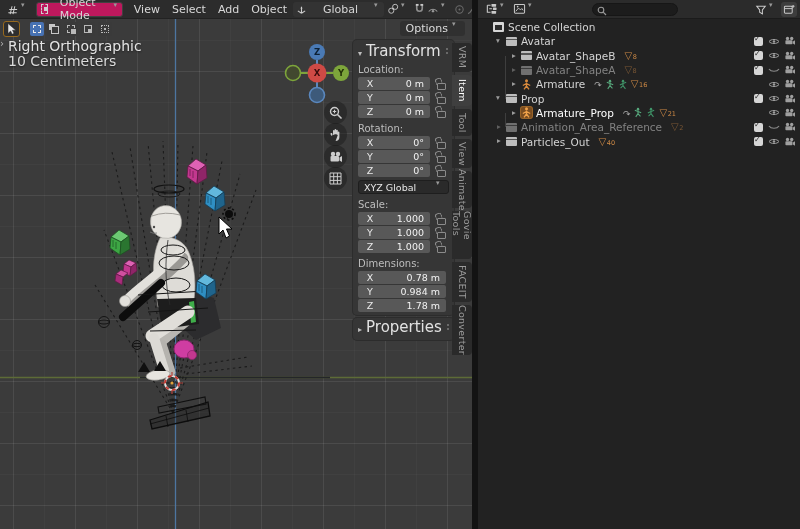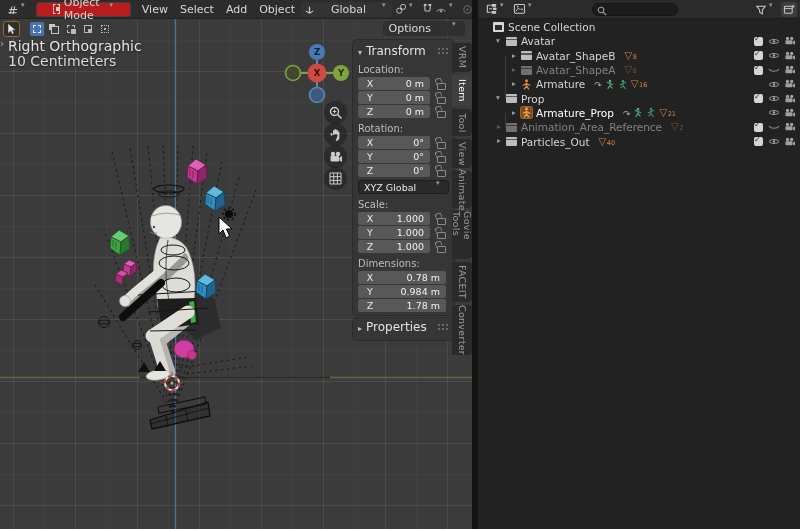--- a/index.html
+++ b/index.html
@@ -18,59 +18,59 @@
       background-position:13px 9px,13px 9px,13px 9px,13px 9px;}
   #scene{position:absolute;left:0;top:0;z-index:1;}
 
   
   .vp-header{position:absolute;left:0;top:0;width:472px;height:19px;background:#2c2c2c;
              border-bottom:1px solid #222;display:flex;align-items:center;z-index:6;padding:0 3px;}
   .hbtn{display:flex;align-items:center;gap:2px;padding:1px 3px;border-radius:3px;height:15px;}
   .chev{width:7px;height:7px;position:relative;}
   .chev::before{content:"▾";position:absolute;left:0;top:-5px;font-size:7px;color:#9a9a9a;}
   .menu{padding:0 6px;color:#d8d8d8;}
-  .modebtn{background:#b91c1c;border:1px solid #414141;border-radius:3px;height:15px;display:flex;align-items:center;gap:4px;padding:0 16px;margin:0 5px;}
+  .modebtn{background:#be185d;border:1px solid #414141;border-radius:3px;height:15px;display:flex;align-items:center;gap:12px;padding:0 4px;margin:0 5px;}
   .pill{background:#333;border-radius:3px;gap:16px;}
   .hspacer{flex:1;}
   .obj-ic{width:10px;height:10px;border:1px dashed #cfcfcf;position:relative;}
   .obj-ic::after{content:"";position:absolute;left:2px;top:2px;width:4px;height:4px;background:#cfcfcf;}
 
   
   .tool-row{position:absolute;left:0;top:20px;width:472px;height:17px;z-index:5;display:flex;align-items:center;padding:0 3px;}
   .tweak-btn{width:17px;height:16px;background:#2e2e2e;border:1px solid #96691f;border-radius:3px;display:flex;align-items:center;justify-content:center;margin-right:10px;}
   .selmodes{display:flex;gap:3px;}
   .selmode{width:14px;height:14px;border-radius:2px;background:#3a3a3a;position:relative;}
   .selmode.active{background:#4772b3;}
   .sm1::before{content:"";position:absolute;inset:3px;border:1px dashed #eaeaea;}
   .sm2::before{content:"";position:absolute;left:2px;top:2px;width:6px;height:6px;background:#c6c6c6;}
   .sm2::after{content:"";position:absolute;right:2px;bottom:2px;width:6px;height:6px;border:1px solid #c6c6c6;background:#3a3a3a;}
   .sm3::before{content:"";position:absolute;inset:3px;border:1px dashed #b9b9b9;}
   .sm3::after{content:"";position:absolute;right:2px;bottom:2px;width:5px;height:5px;background:#b9b9b9;}
   .sm4::before{content:"";position:absolute;inset:3px;border:1px solid #b9b9b9;}
   .sm4::after{content:"";position:absolute;right:3px;bottom:3px;width:4px;height:4px;background:#b9b9b9;}
   .sm5::before{content:"";position:absolute;inset:3px;border:1px dotted #b9b9b9;}
   .sm5::after{content:"";position:absolute;left:6px;top:6px;width:2px;height:2px;background:#b9b9b9;}
-  .options-btn{margin-left:auto;margin-right:4px;display:flex;align-items:center;gap:21px;background:#2f2f2fd9;border-radius:3px;padding:1px 6px;color:#dcdcdc;}
+  .options-btn{margin-left:auto;margin-right:4px;display:flex;align-items:center;gap:4px;background:#2f2f2fd9;border-radius:3px;padding:1px 6px;color:#dcdcdc;}
 
   
   .vp-text{position:absolute;left:8px;top:39px;z-index:4;line-height:15px;font-size:14px;text-shadow:0 1px 2px rgba(0,0,0,.5);}
   .vp-text .l1{color:#e3e3e3;}
   .vp-text .l2{color:#cfcfcf;}
   .vp-text .l3{color:#dadada;}
   .tb-toggle{position:absolute;left:0px;top:40px;z-index:4;width:8px;height:12px;}
   .tb-toggle::before{content:"›";color:#b5b5b5;font-size:10px;position:absolute;top:-2px;}
 
   
   .navbtn{position:absolute;width:23px;height:23px;border-radius:50%;background:rgba(25,25,25,.45);
           display:flex;align-items:center;justify-content:center;z-index:4;}
 
   
   .npanel{position:absolute;left:353px;top:40px;width:101px;z-index:6;}
   .pblock{background:#363636;border-radius:4px;box-shadow:0 0 0 1px #2c2c2c;padding:2px 5px 7px;margin-bottom:3px;}
-  .phead{height:17px;display:flex;align-items:center;gap:4px;color:#e2e2e2;font-size:12px;}
+  .phead{height:17px;display:flex;align-items:center;gap:4px;color:#e2e2e2;font-size:15px;}
   .phead .tw::before{content:"▾";font-size:8px;color:#bdbdbd;}
   .phead.closed .tw::before{content:"▸";}
   .dots{margin-left:auto;width:12px;height:8px;background-image:radial-gradient(#7f7f7f 0.8px, transparent 1px);background-size:4px 4px;opacity:.7;}
   .sec-label{margin:5px 0 2px;font-size:10px;color:#bdbdbd;}
   .fstack{display:flex;flex-direction:column;gap:1px;}
   .frow{display:flex;align-items:center;gap:5px;height:13px;}
   .nf{height:13px;width:72px;background:#585858;border-radius:2px;display:flex;align-items:center;}
   .nf.wide{width:88px;}
   .nf .ax{width:24px;text-align:center;color:#eaeaea;font-size:9.5px;}
   .nf .val{flex:1;text-align:right;padding-right:6px;color:#f2f2f2;font-size:9.5px;}

